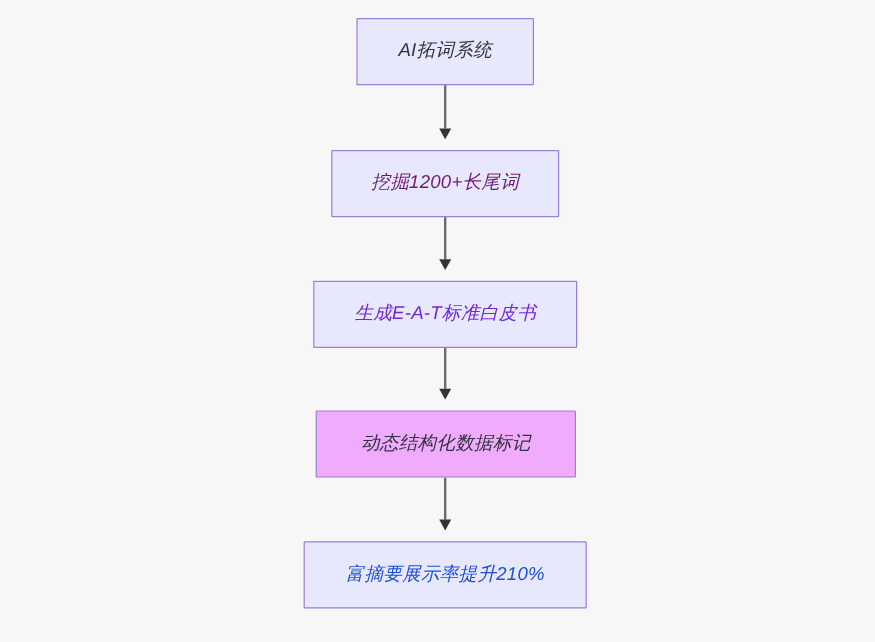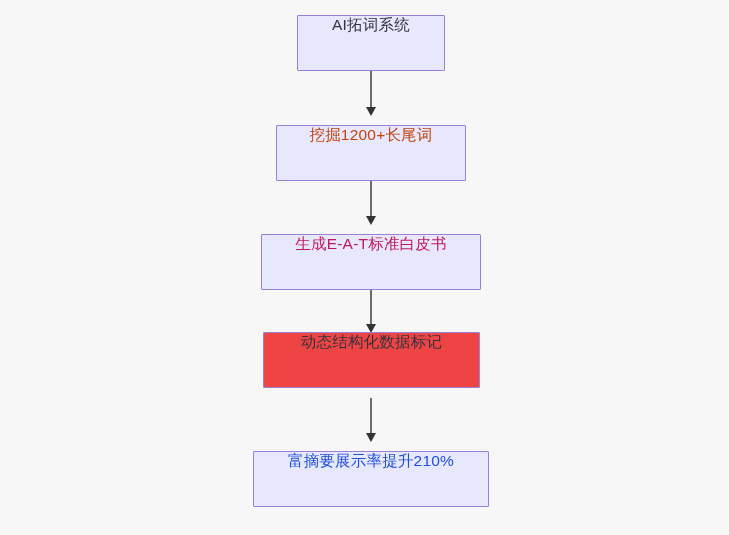--- a/index.html
+++ b/index.html
@@ -19,23 +19,24 @@
     width: 729px;
     height: 535px;
   }
 
   .node {
     position: absolute;
     box-sizing: border-box;
     background: #e8e8fc;
     border: 1.6px solid #9a7fd8;
     display: flex;
-    align-items: flex-start;
+    align-items: center;
     justify-content: center;
     border-radius: 1px;
+    font-style: italic;
   }
 
   .node-label {
     font-size: 15.5px;
     color: #333340;
     line-height: 1.2;
     letter-spacing: 0.2px;
     white-space: nowrap;
     text-align: center;
   }
@@ -81,24 +82,24 @@
       <div class="edge-arrow" style="top: 34px; border-top-color: rgb(51, 51, 51);"></div>
     </div>
     <div class="edge" style="left: 371px; top: 398px;">
       <div class="edge-line" style="height: 35px; background: rgb(107, 107, 107);"></div>
       <div class="edge-arrow" style="top: 35px; border-top-color: rgb(51, 51, 51);"></div>
     </div>
     <div class="node" style="left: 297px; top: 15px; width: 148px; height: 56px; background: rgb(232, 232, 252); border-color: rgb(154, 127, 216);">
       <span class="node-label" style="color: rgb(51, 51, 64);">AI拓词系统</span>
     </div>
     <div class="node" style="left: 276px; top: 125px; width: 190px; height: 56px; background: rgb(232, 232, 252); border-color: rgb(154, 127, 216);">
-      <span class="node-label" style="color: #c2410c;">挖掘1200+长尾词</span>
+      <span class="node-label" style="color: #701a75;">挖掘1200+长尾词</span>
     </div>
     <div class="node" style="left: 261px; top: 234px; width: 220px; height: 56px; background: rgb(232, 232, 252); border-color: rgb(154, 127, 216);">
-      <span class="node-label" style="color: #be185d;">生成E-A-T标准白皮书</span>
+      <span class="node-label" style="color: #6d28d9;">生成E-A-T标准白皮书</span>
     </div>
-    <div class="node" style="left: 263px; top: 332px; width: 217px; height: 56px; background: #ef4444; border-color: rgb(154, 127, 216);">
+    <div class="node" style="left: 263px; top: 342px; width: 217px; height: 56px; background: #f0abfc; border-color: rgb(154, 127, 216);">
       <span class="node-label" style="color: rgb(51, 51, 64);">动态结构化数据标记</span>
     </div>
     <div class="node" style="left: 253px; top: 451px; width: 236px; height: 56px; background: rgb(232, 232, 252); border-color: rgb(154, 127, 216);">
       <span class="node-label" style="color: #1d4ed8;">富摘要展示率提升210%</span>
     </div>
   </div>
 
 </body></html>

